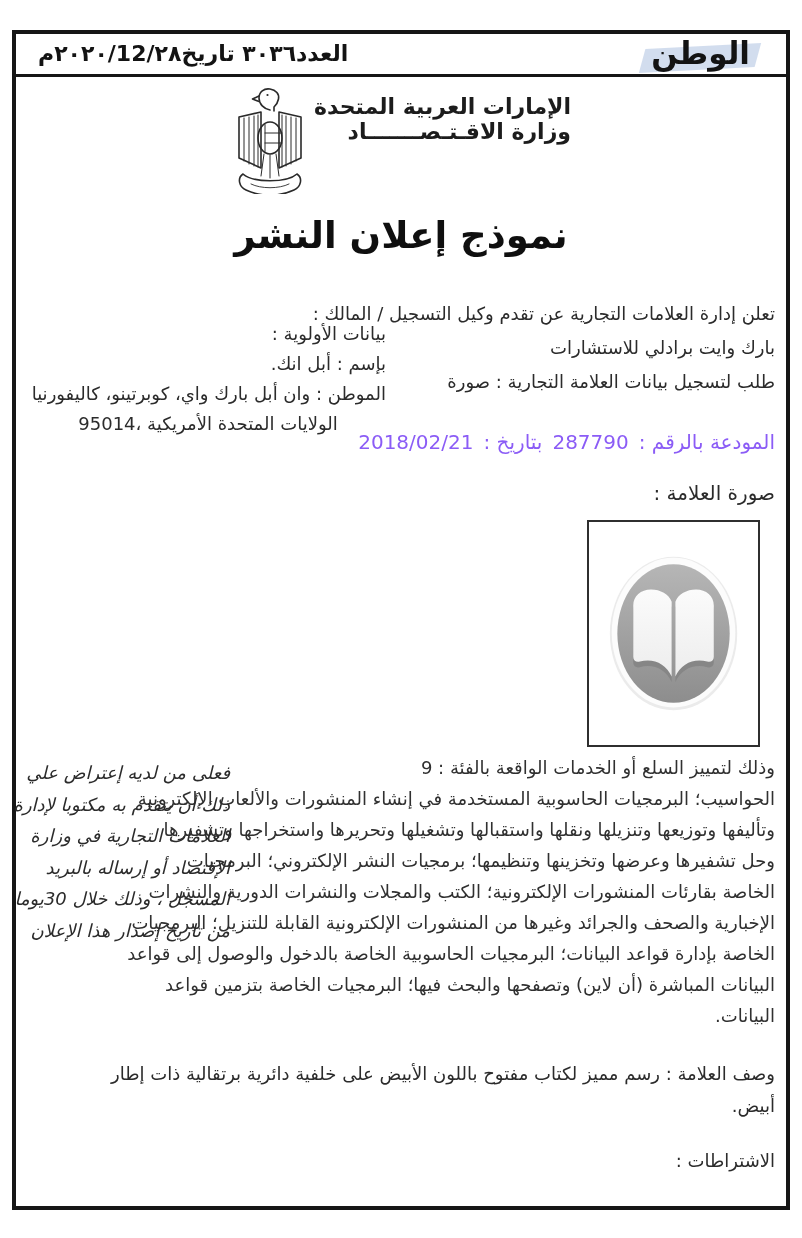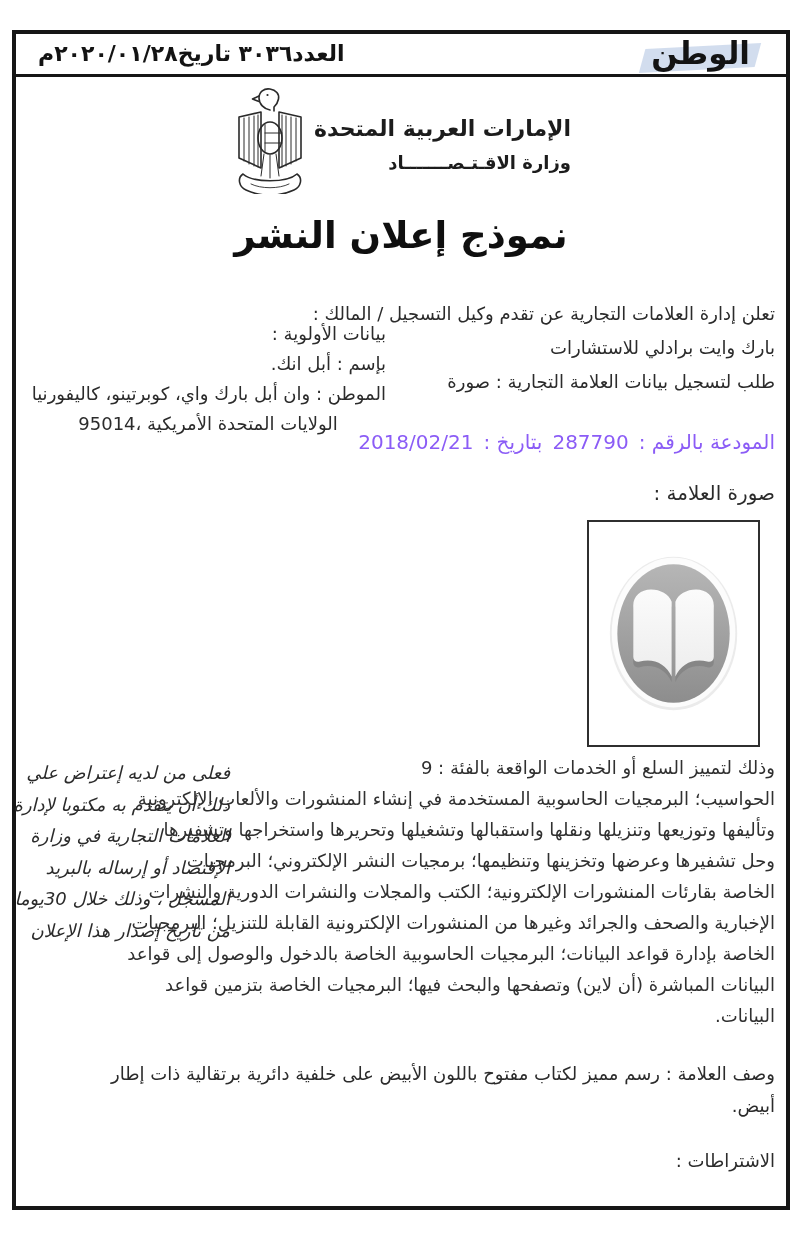--- a/index.html
+++ b/index.html
@@ -24,27 +24,27 @@
     position:absolute; left:-8px; top:12px; width:115%; height:24px;
     background:#c3d2e8; transform:skewX(-18deg) rotate(-3deg); opacity:.75; z-index:0;
   }
   .newspaper .txt{ position:relative; z-index:1; }
   .issue{
     position:absolute; top:41px; left:38px; font-size:22px; font-weight:bold;
     color:#131313; direction:rtl; white-space:nowrap;
   }
   .emblem-row{
     position:absolute; top:86px; left:0; width:100%;
-    display:flex; justify-content:center; align-items:center; gap:5px; direction:ltr;
+    display:flex; justify-content:center; align-items:flex-start; gap:5px; direction:ltr;
   }
   .falcon{ width:78px; height:108px; }
   .falcon *{ vector-effect:non-scaling-stroke; }
   .ministry-text{ padding-top:8px; direction:rtl; text-align:right; color:#1c1c1c; }
   .country{ font-size:22px; font-weight:bold; white-space:nowrap; }
-  .ministry{ font-size:18px; font-weight:bold; margin-top:11px; white-space:nowrap; }
+  .ministry{ font-size:22px; font-weight:bold; white-space:nowrap; }
   .form-title{
     position:absolute; top:214px; left:0; width:100%; text-align:center;
     font-size:37px; font-weight:bold; color:#0f0f0f;
   }
   .line{ white-space:nowrap; }
   .announcement{
     position:absolute; top:297px; right:27px; direction:rtl; text-align:right;
     font-size:18px; line-height:34px; color:#2b2b2b;
   }
   .priority{
@@ -87,21 +87,21 @@
 <div class="page">
 
   <div class="frame"></div>
   <div class="header-rule"></div>
 
   <div class="newspaper">
     <span class="logo-bg"></span>
     <span class="txt">الوطن</span>
   </div>
 
-  <div class="issue">العدد٣٠٣٦ تاريخ٢٠٢٠/٠١/٢٨م</div>
+  <div class="issue">العدد٣٠٣٦ تاريخ٢٠٢٠/12/٢٨م</div>
 
   <div class="emblem-row">
     <svg class="falcon" viewBox="0 0 78 108" fill="none" stroke="#2a2a2a" stroke-width="1.6" stroke-linejoin="round" stroke-linecap="round">
 
       <path d="M39 24 C33 23 28 18 28 12 C28 6 33 2 39 3 C45 4 48.5 8 47.5 13 C47 16 45 19 43 21 L43 25"></path>
       <path d="M28 10 L21.5 13 L28 15.5"></path>
       <circle cx="36.5" cy="9" r="1.1" fill="#2a2a2a" stroke="none"></circle>
 
       <path d="M8 31 L30 26 L30 82 L8 72 Z"></path>
       <line x1="13" y1="32" x2="13" y2="75" stroke-width="1"></line>

